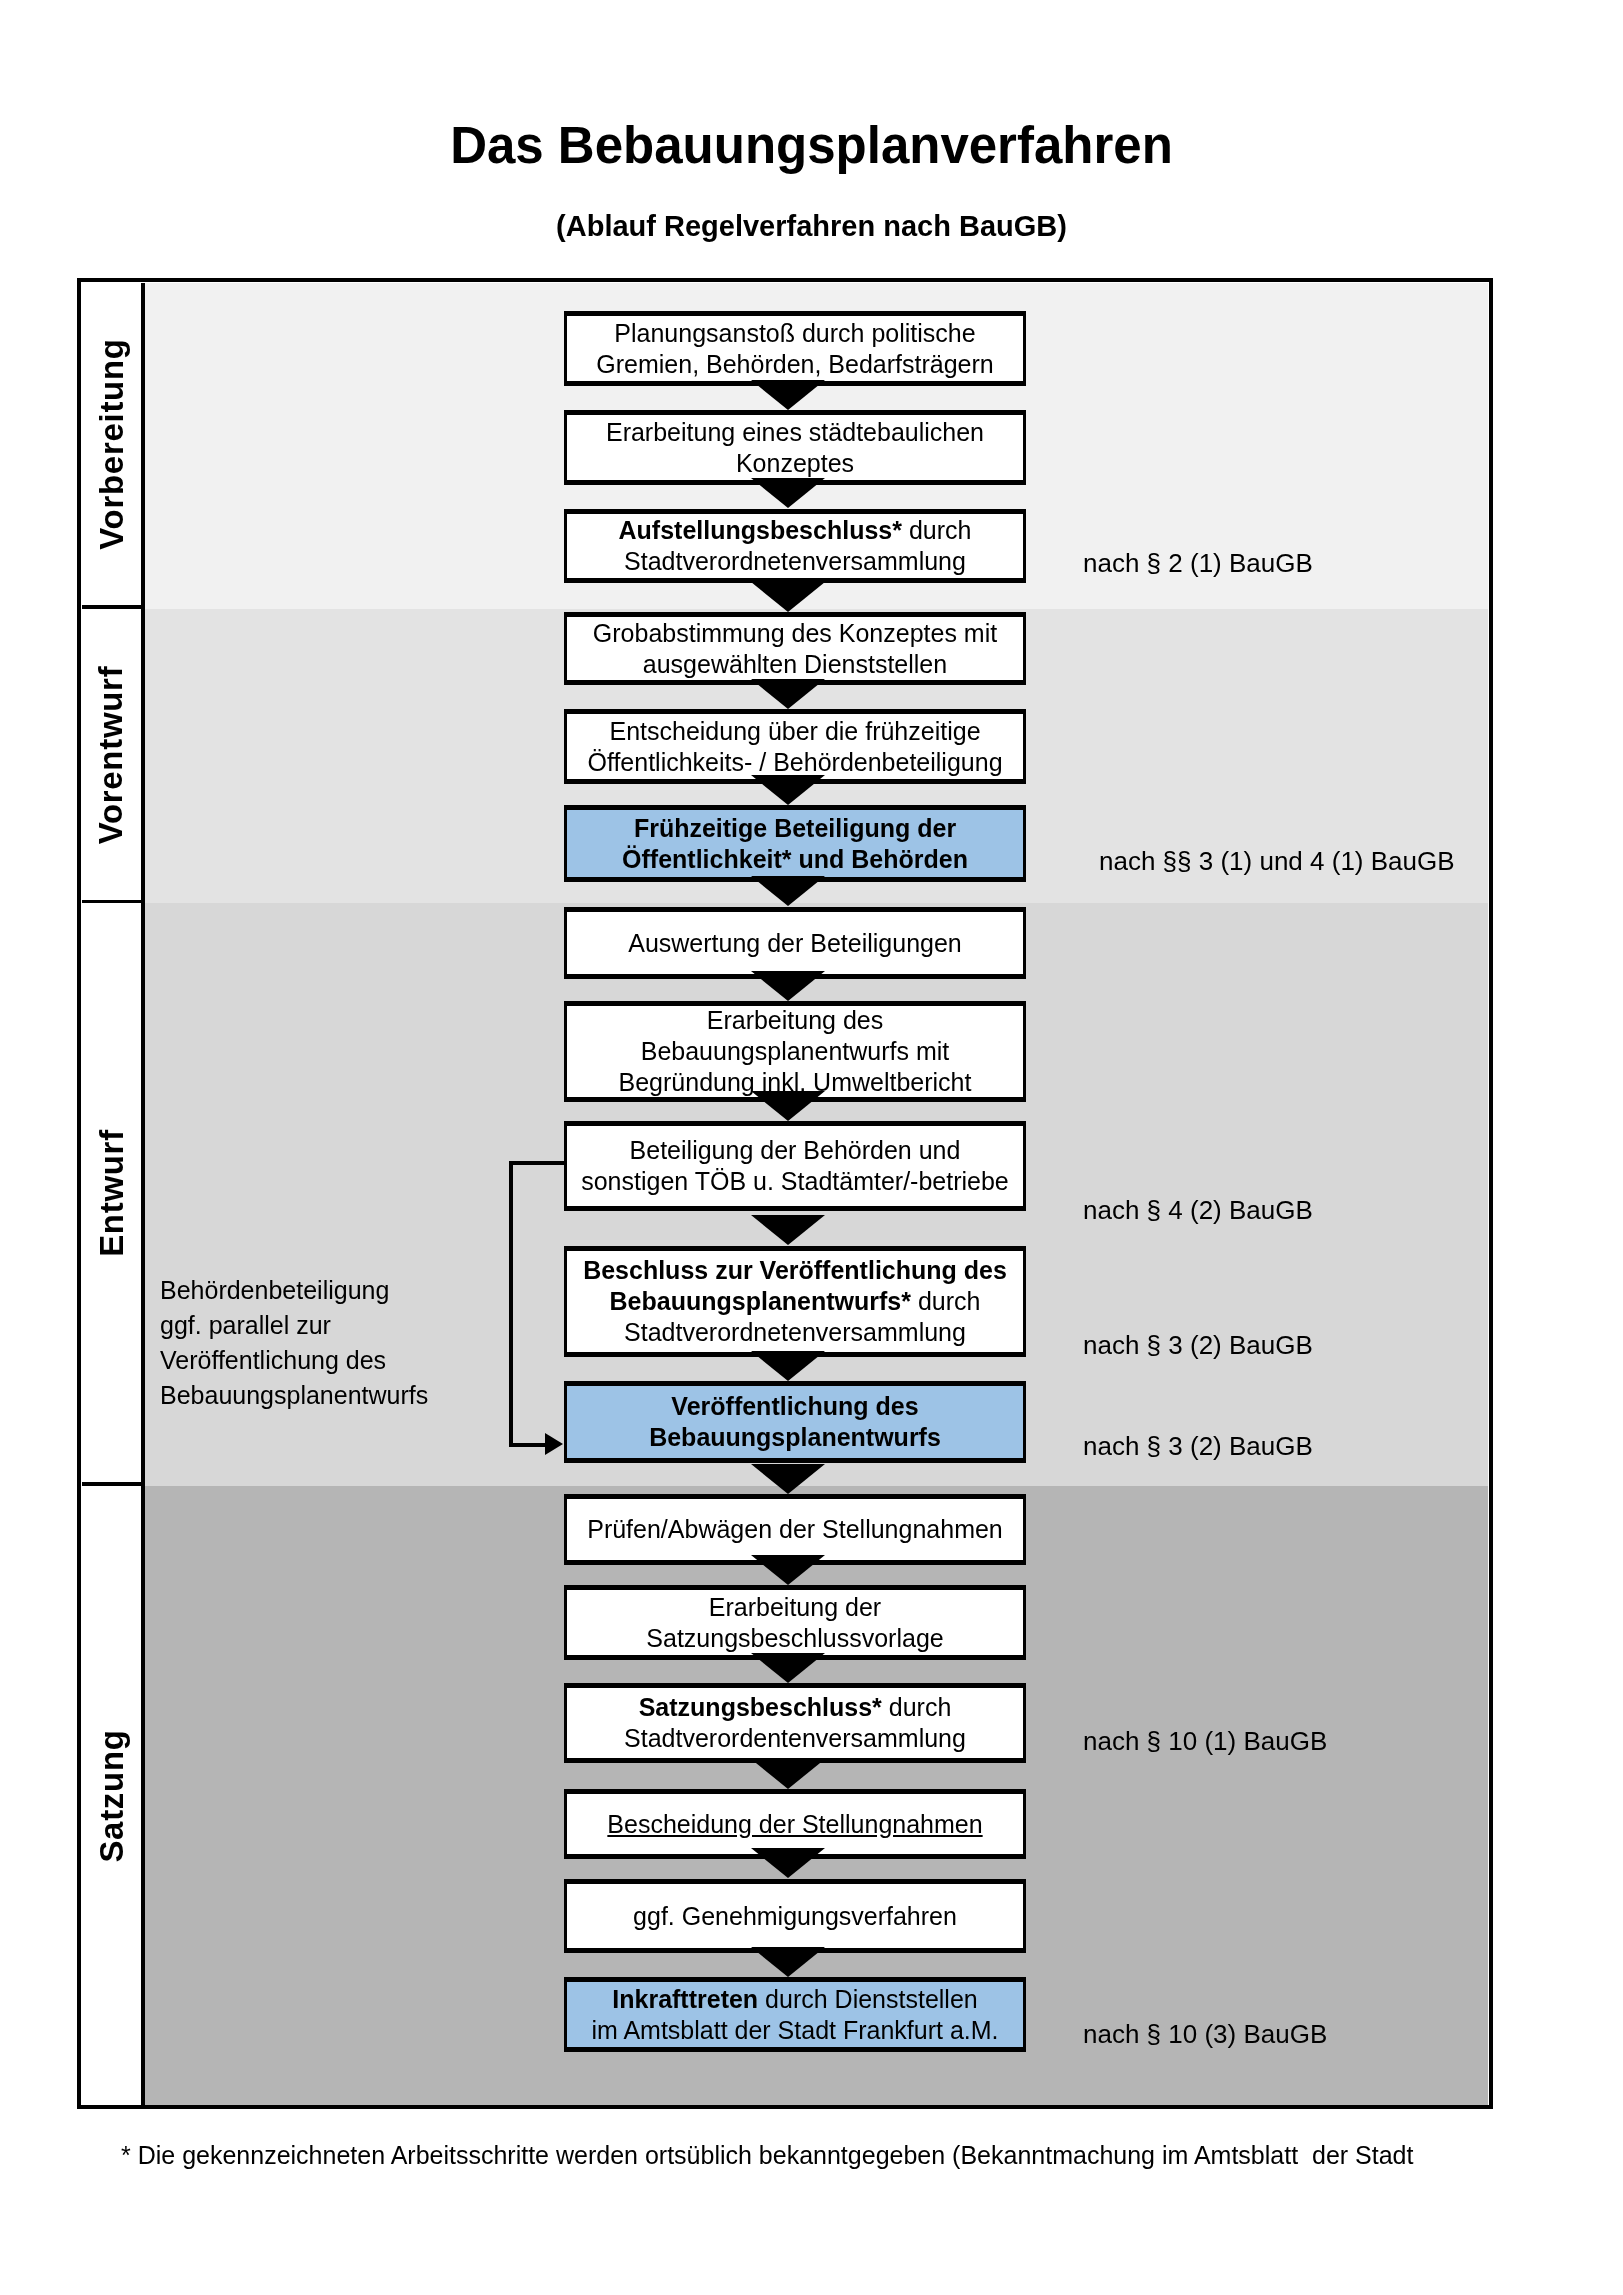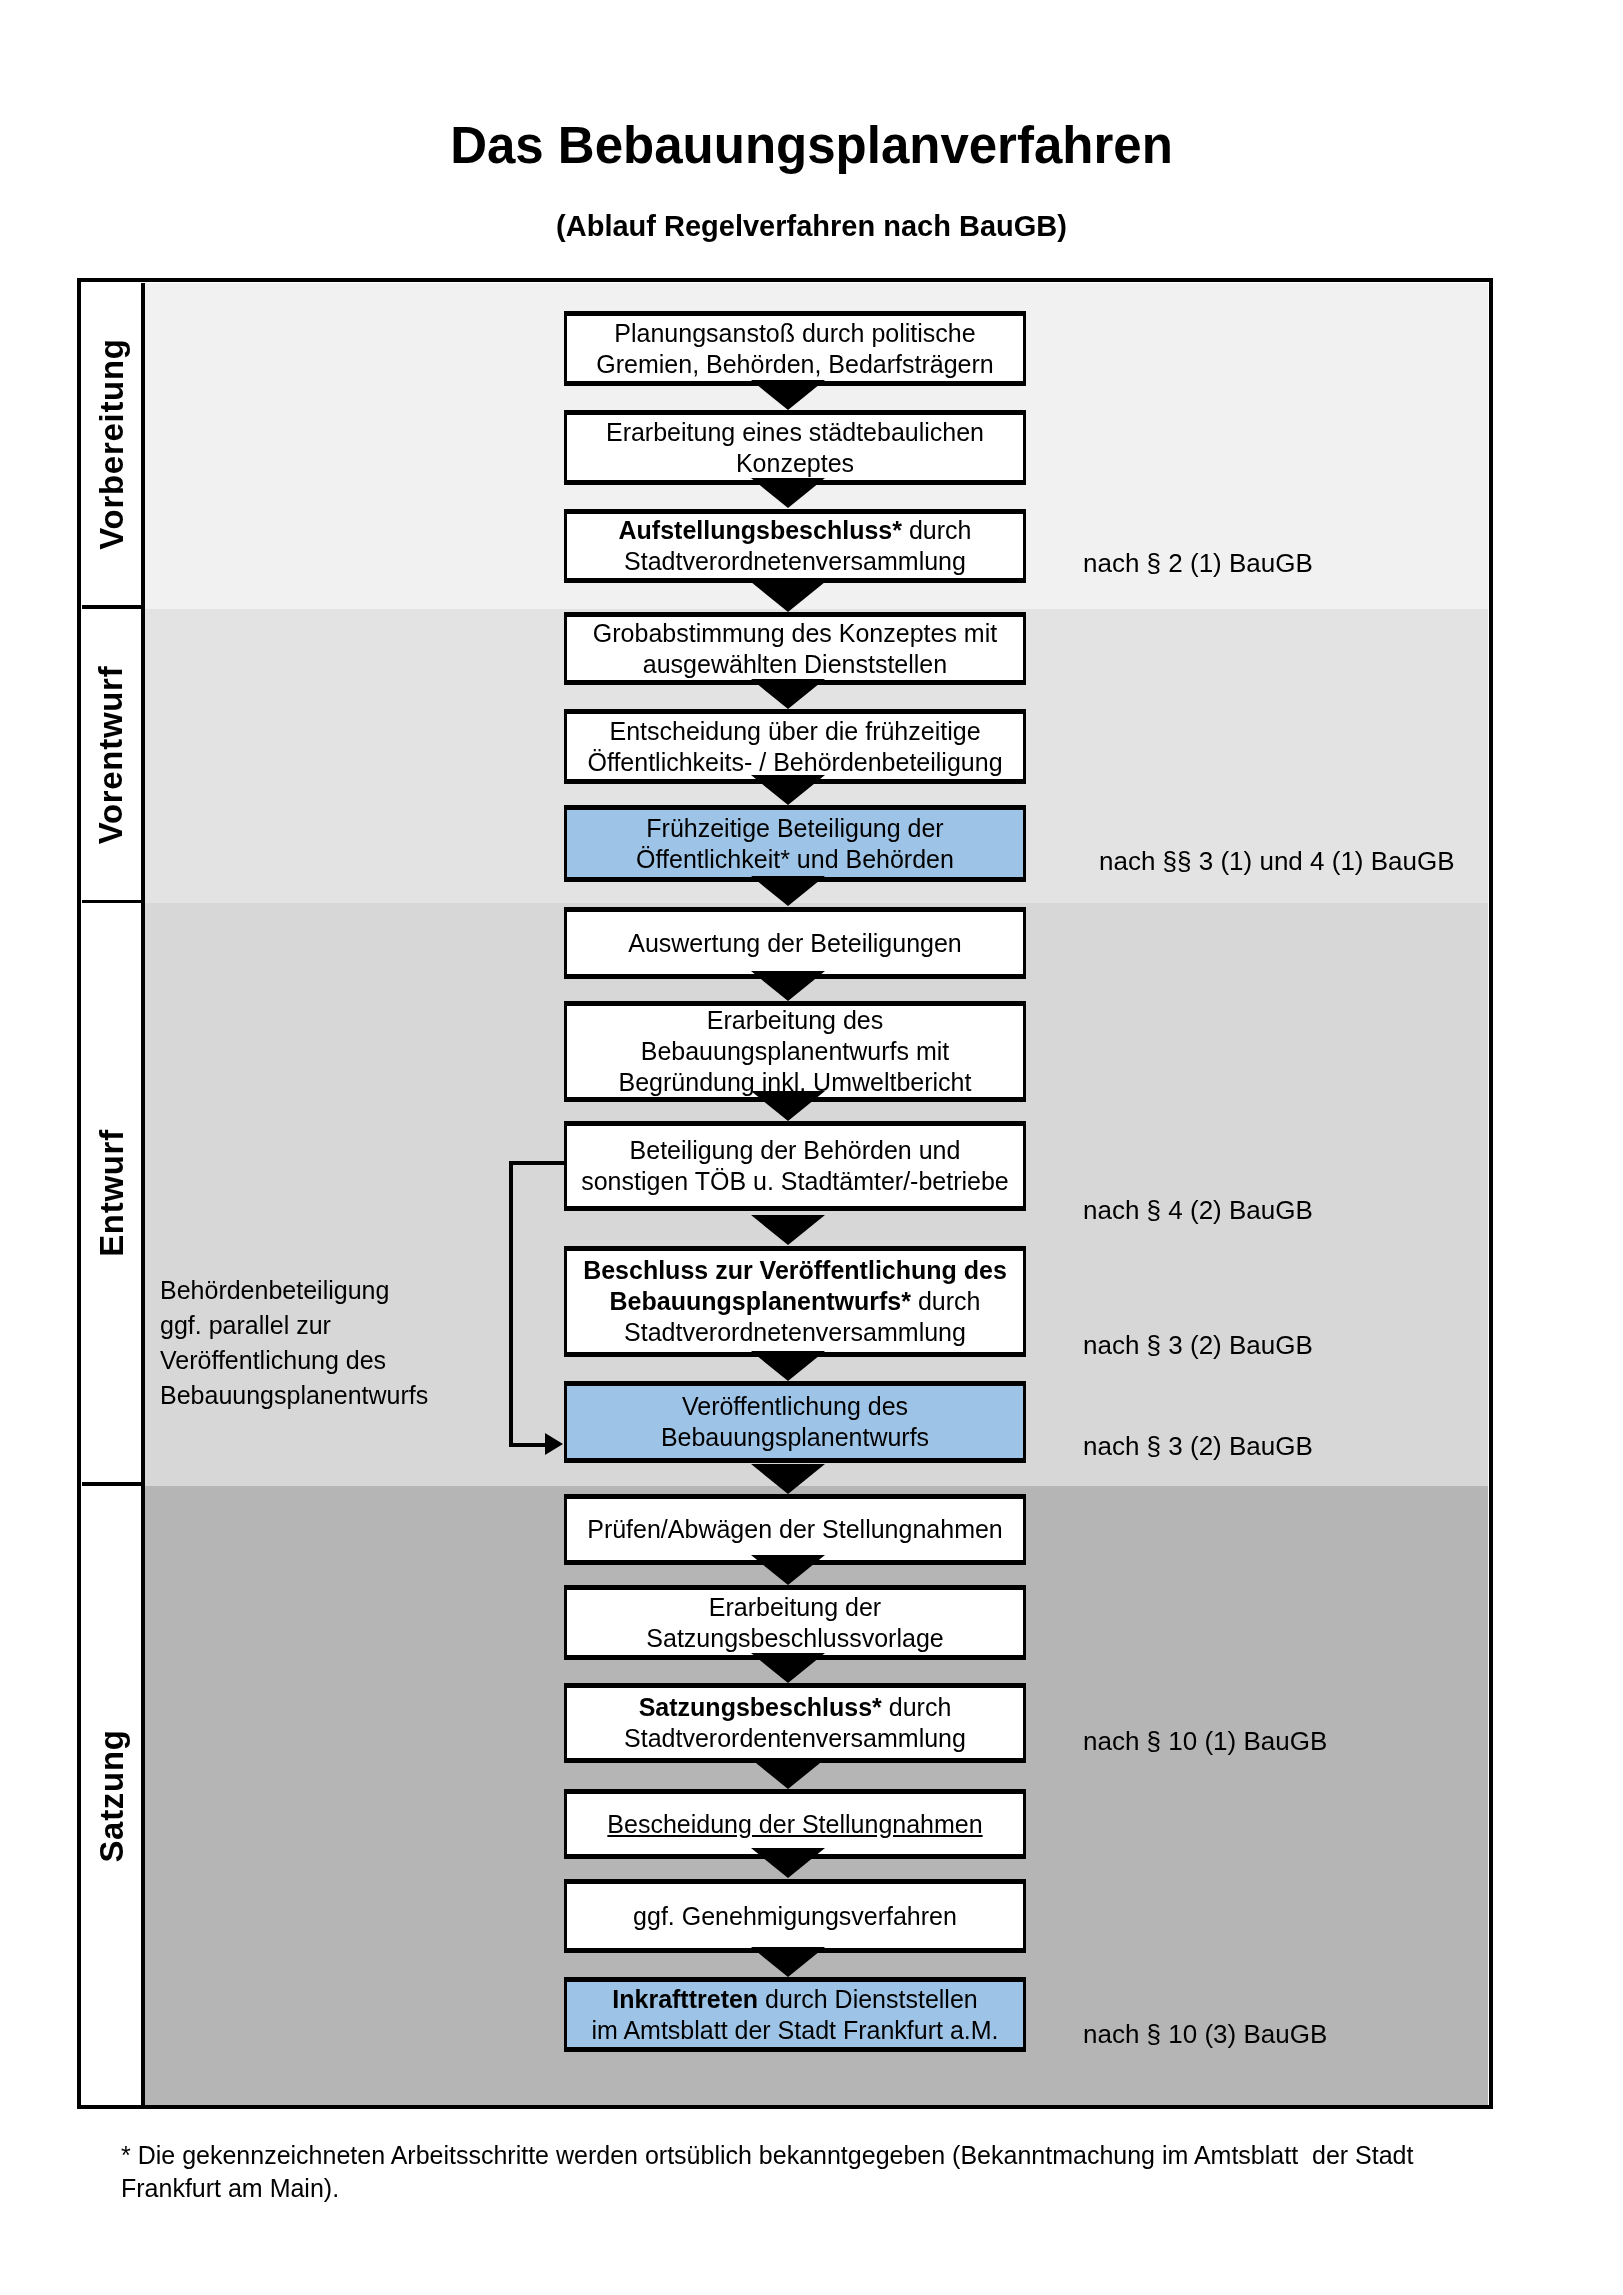--- a/index.html
+++ b/index.html
@@ -43,21 +43,21 @@
     font-weight: bold; font-size: 33px; letter-spacing: 0.7px;
   }
   .fbox {
     position: absolute; left: 564px; width: 462px; background: #ffffff;
     border: 3.3px solid #000; border-top-width: 5.2px; border-bottom-width: 5.9px;
     box-sizing: border-box; z-index: 3;
     display: flex; flex-direction: column; justify-content: center; align-items: center;
     text-align: center; font-size: 25px; line-height: 31px;
   }
   .fbox.blue { background: #9dc3e6; }
-  .fbox.allbold { font-weight: normal; }
+  .fbox.allbold { font-weight: bold; }
   .fbox .line { white-space: nowrap; }
   .arrow-down {
     position: absolute; left: 751px; width: 0; height: 0;
     border-left: 37px solid transparent; border-right: 37px solid transparent;
     border-top: 30px solid #000; z-index: 4;
   }
   .annotation {
     position: absolute; left: 1083px; font-size: 26px; line-height: 30px;
     white-space: nowrap; z-index: 4;
   }
@@ -224,17 +224,16 @@
 
   <div class="seg h1"></div>
   <div class="seg v"></div>
   <div class="seg h2"></div>
   <div class="branch-head"></div>
 
   <div class="frame"></div>
 
   <div class="footnote">
     <div class="fline">* Die gekennzeichneten Arbeitsschritte werden ortsüblich bekanntgegeben (Bekanntmachung im Amtsblatt  der Stadt</div>
-    <div class="fline">Frankfurt am Main).</div>
   </div>
 
 </div>
 
 
 </body></html>

